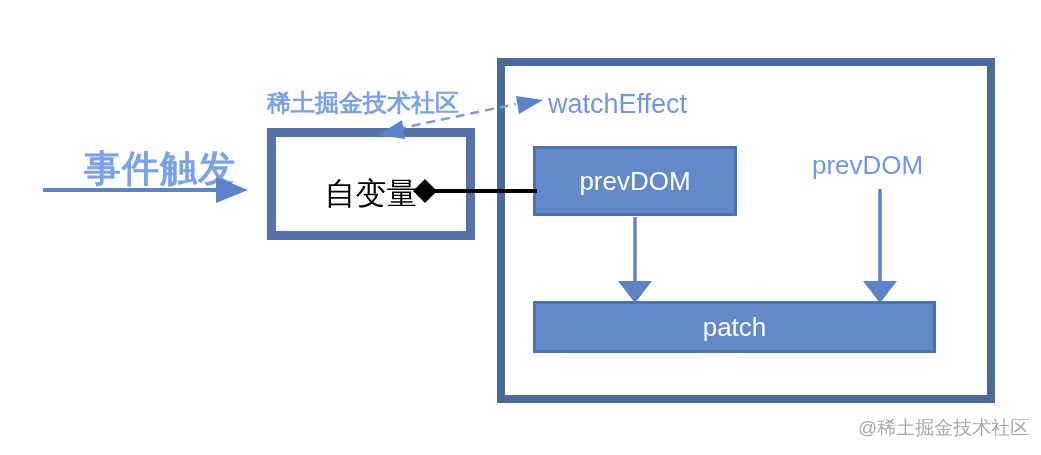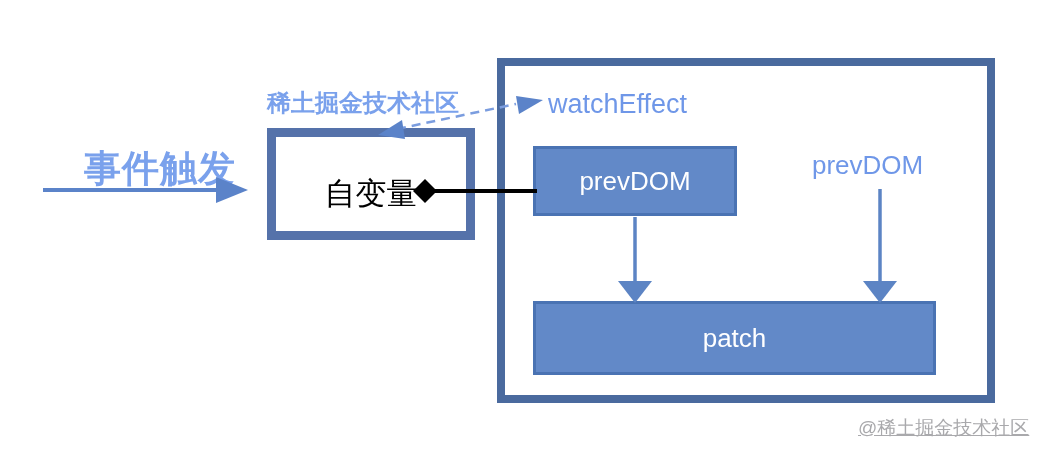--- a/index.html
+++ b/index.html
@@ -26,24 +26,24 @@
 
   
   .outer-box{left:497px;top:58px;width:498px;height:345px;
     box-sizing:border-box;border:8px solid #4a6a9e;background:transparent;}
 
   
   .blue-box{box-sizing:border-box;background:#6289c8;border:3px solid #4a73b3;
     display:flex;align-items:center;justify-content:center;}
   .blue-box .txt{color:#ffffff;font-size:26px;}
   .render-box{left:533px;top:146px;width:204px;height:70px;}
-  .patch-box{left:533px;top:301px;width:403px;height:74px;}
+  .patch-box{left:533px;top:301px;width:403px;height:52px;}
 
   
-  .watermark{left:858px;top:415px;font-size:19px;color:#a9a9ac;text-decoration:underline;}
+  .watermark{left:858px;top:415px;font-size:19px;color:#a9a9ac;}
 
   
   #connectors{position:absolute;left:0;top:0;pointer-events:none;}
 </style>
 </head>
 <body>
 
 <div id="canvas">
 
   <div class="abs variable-box">

